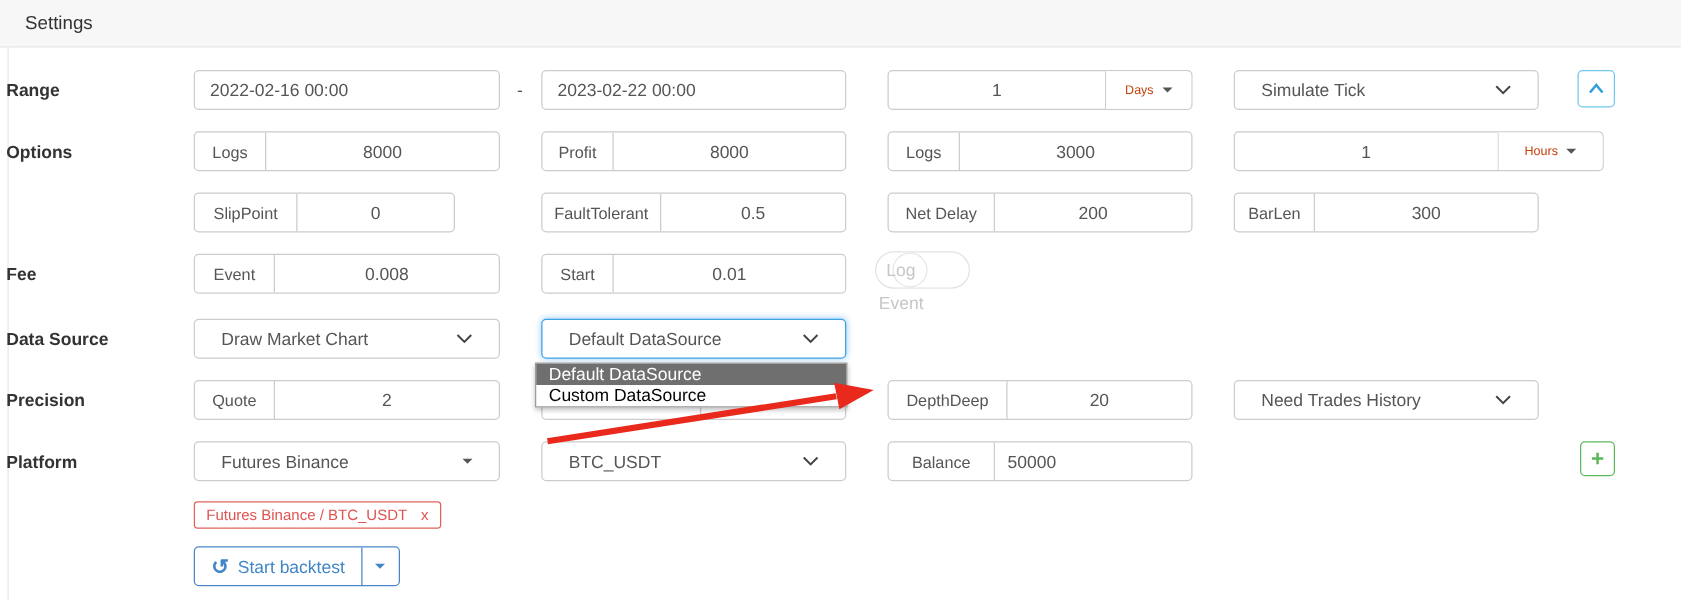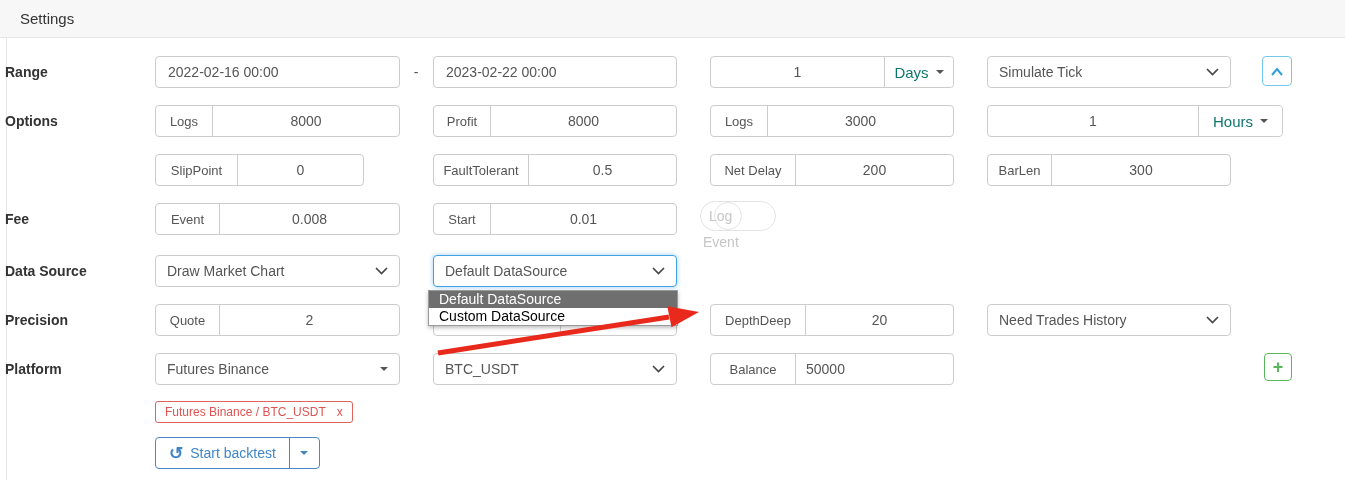--- a/index.html
+++ b/index.html
@@ -18,27 +18,27 @@
     background:#fff;font-size:14px;color:#555;padding:0 12px;font-family:inherit;outline:none;}
 
   .igroup{position:absolute;box-sizing:border-box;height:32px;border:1px solid #ccc;border-radius:4px;
     background:#fff;display:flex;align-items:stretch;}
   .addon{display:flex;align-items:center;justify-content:center;border-right:1px solid #ccc;
     font-size:13px;color:#555;box-sizing:border-box;flex:0 0 auto;white-space:nowrap;padding:0 6px;}
   .gval{flex:1;min-width:0;border:none;outline:none;background:transparent;text-align:center;
     font-size:14px;color:#555;font-family:inherit;padding:0 10px;}
   .gval.left{text-align:left;}
   .gbtn{flex:0 0 auto;display:flex;align-items:center;justify-content:center;gap:7px;
-    border-left:1px solid #ccc;font-size:15px;color:#0f766e;cursor:pointer;background:#fff;
+    border-left:1px solid #ccc;font-size:10px;color:#c2410c;cursor:pointer;background:#fff;
     border-radius:0 4px 4px 0;}
 
   .sep{position:absolute;text-align:center;font-size:14px;color:#555;line-height:32px;}
 
   .select{position:absolute;box-sizing:border-box;height:32px;border:1px solid #ccc;border-radius:4px;
-    background:#fff;display:flex;align-items:center;padding:0 11px;font-size:14px;color:#555;cursor:pointer;gap:27px;}
+    background:#fff;display:flex;align-items:center;padding:0 21px;font-size:14px;color:#555;cursor:pointer;gap:27px;}
   .select .chev{margin-left:auto;display:flex;align-items:center;}
   .select.focused{border-color:#3ea2e4;box-shadow:0 0 5px rgba(82,168,236,.55);}
 
   .caret{width:0;height:0;border-left:4px solid transparent;border-right:4px solid transparent;
     border-top:4px solid #555;display:inline-block;}
   .caret.blue{border-top-color:#4086c7;}
 
   .dropdown{position:absolute;left:428px;top:290px;width:250px;background:#fff;
     border:1px solid #9a9a9a;box-shadow:0 2px 4px rgba(0,0,0,.25);z-index:40;box-sizing:border-box;}
   .dd-item{height:17px;line-height:17px;font-size:14px;padding-left:10px;color:#000;cursor:pointer;

